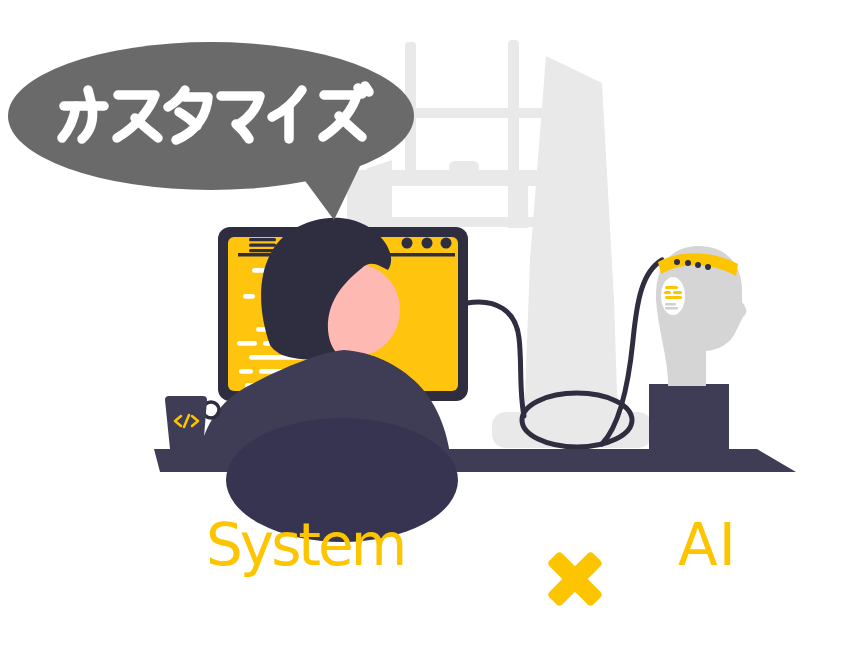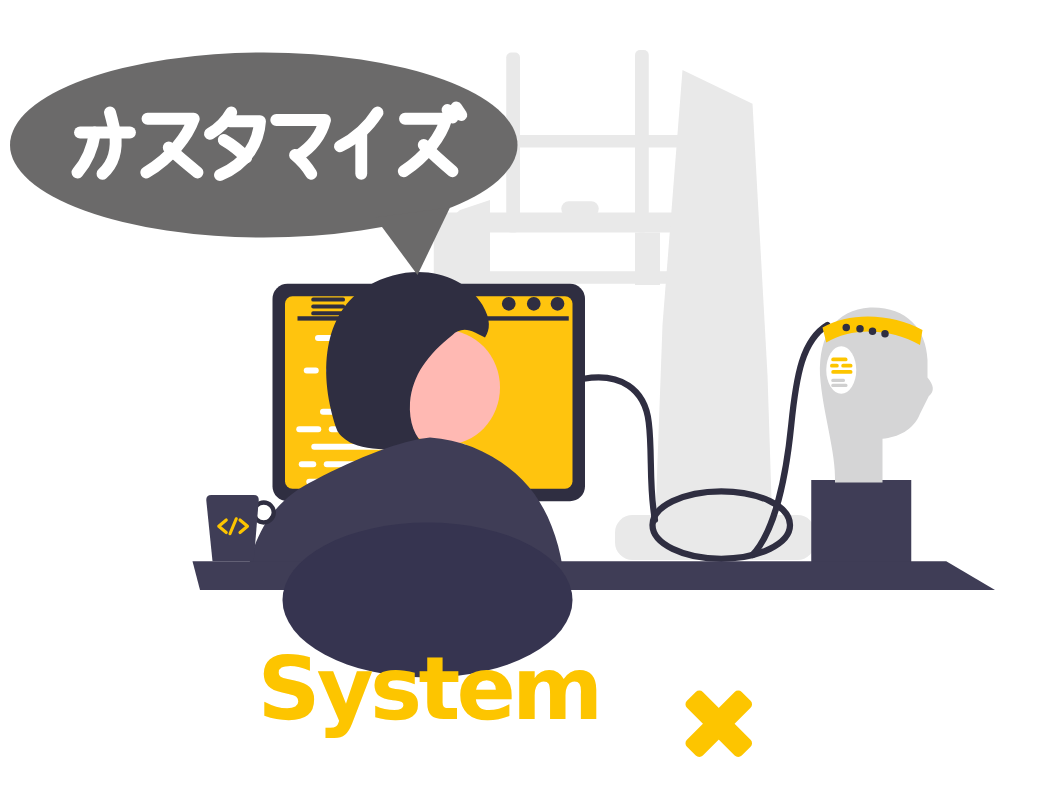--- a/index.html
+++ b/index.html
@@ -6,22 +6,22 @@
   .stage{
     position:relative;
     width:841px;height:645px;
     overflow:hidden;
     background:#ffffff;
     font-family:"DejaVu Sans","Liberation Sans",sans-serif;
   }
   .stage svg{position:absolute;left:0;top:0;}
   .headline-word{
     position:absolute;
-    font-weight:700;
-    font-size:70px;
+    font-weight:400;
+    font-size:58px;
     line-height:1;
     color:#fdc500;
     letter-spacing:-3px;
     white-space:nowrap;
     user-select:none;
   }
   .headline-system{left:206px;top:516px;}
   .headline-ai{left:678px;top:516px;letter-spacing:1px;}
   .times-wrap{
     position:absolute;left:544px;top:548px;width:62px;height:62px;
@@ -189,14 +189,15 @@
   </svg>
 
   <span class="sr-only">カスタマイズ</span>
 
   <div class="headline-word headline-system">System</div>
   <div class="times-wrap" aria-label="×">
     <div class="bar a"></div>
     <div class="bar b"></div>
     <span class="sr-only">×</span>
   </div>
+  <div class="headline-word headline-ai">AI</div>
 
 </div>
 
 </body></html>

